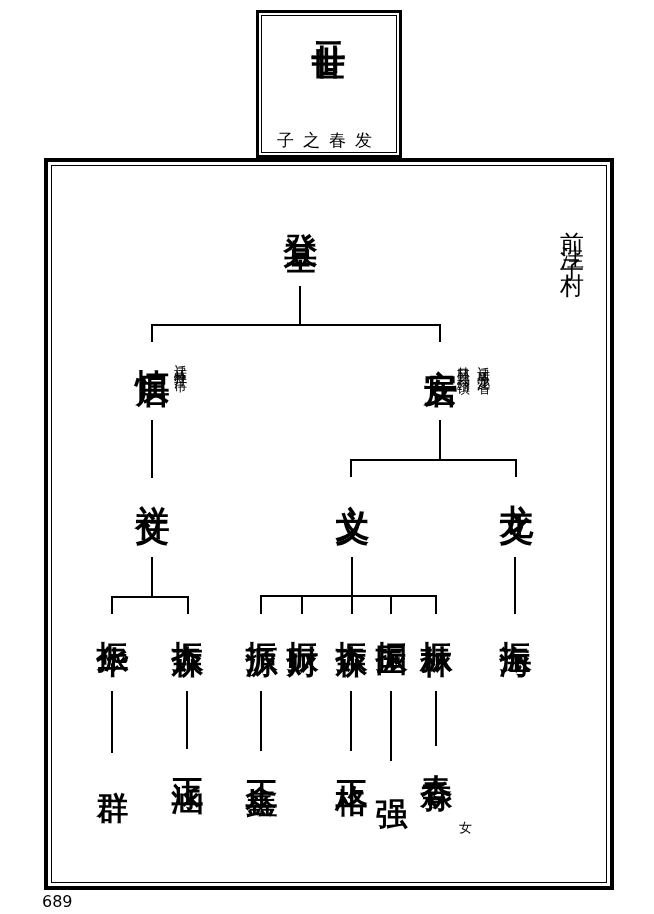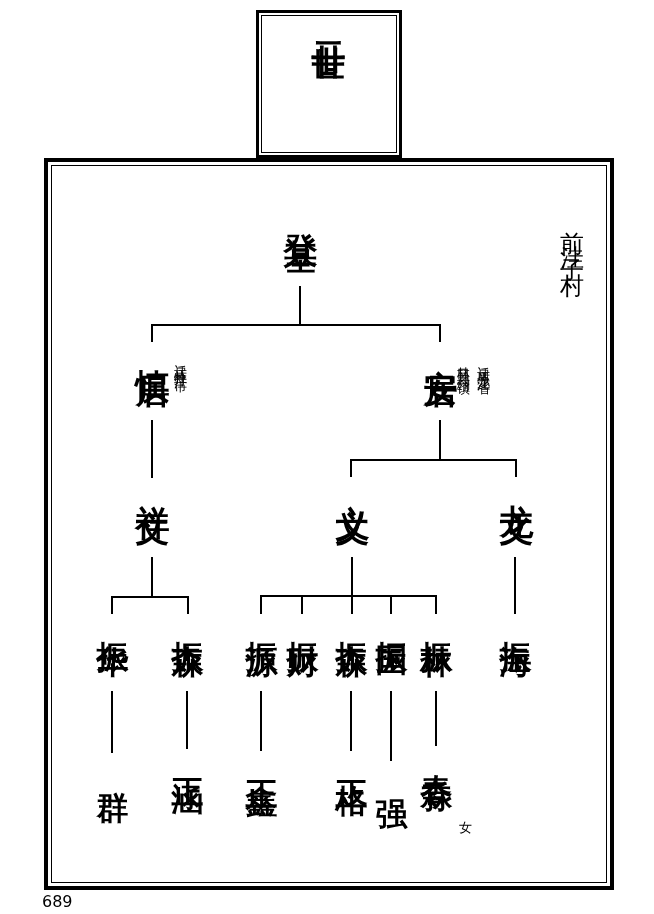--- a/index.html
+++ b/index.html
@@ -87,20 +87,21 @@
 </style>
 </head>
 <body>
 
 <div id="page">
 
   <div id="header-box">
     <div class="inner-line"></div>
   </div>
   <div class="vtext gen-title" style="left:311px; top:17px;">廿二世</div>
+  <div class="father-note">子之春发</div>
 
   <div id="main-box" class="outer-box">
     <div class="inner-line"></div>
   </div>
 
   <div class="vtext village" style="left:560px; top:212px;">前洼子村</div>
 
   <div class="vtext pname" style="left:283px; top:206px;">登基</div>
 
   <div class="vline" style="left:299px; top:286px; height:40px;"></div>

